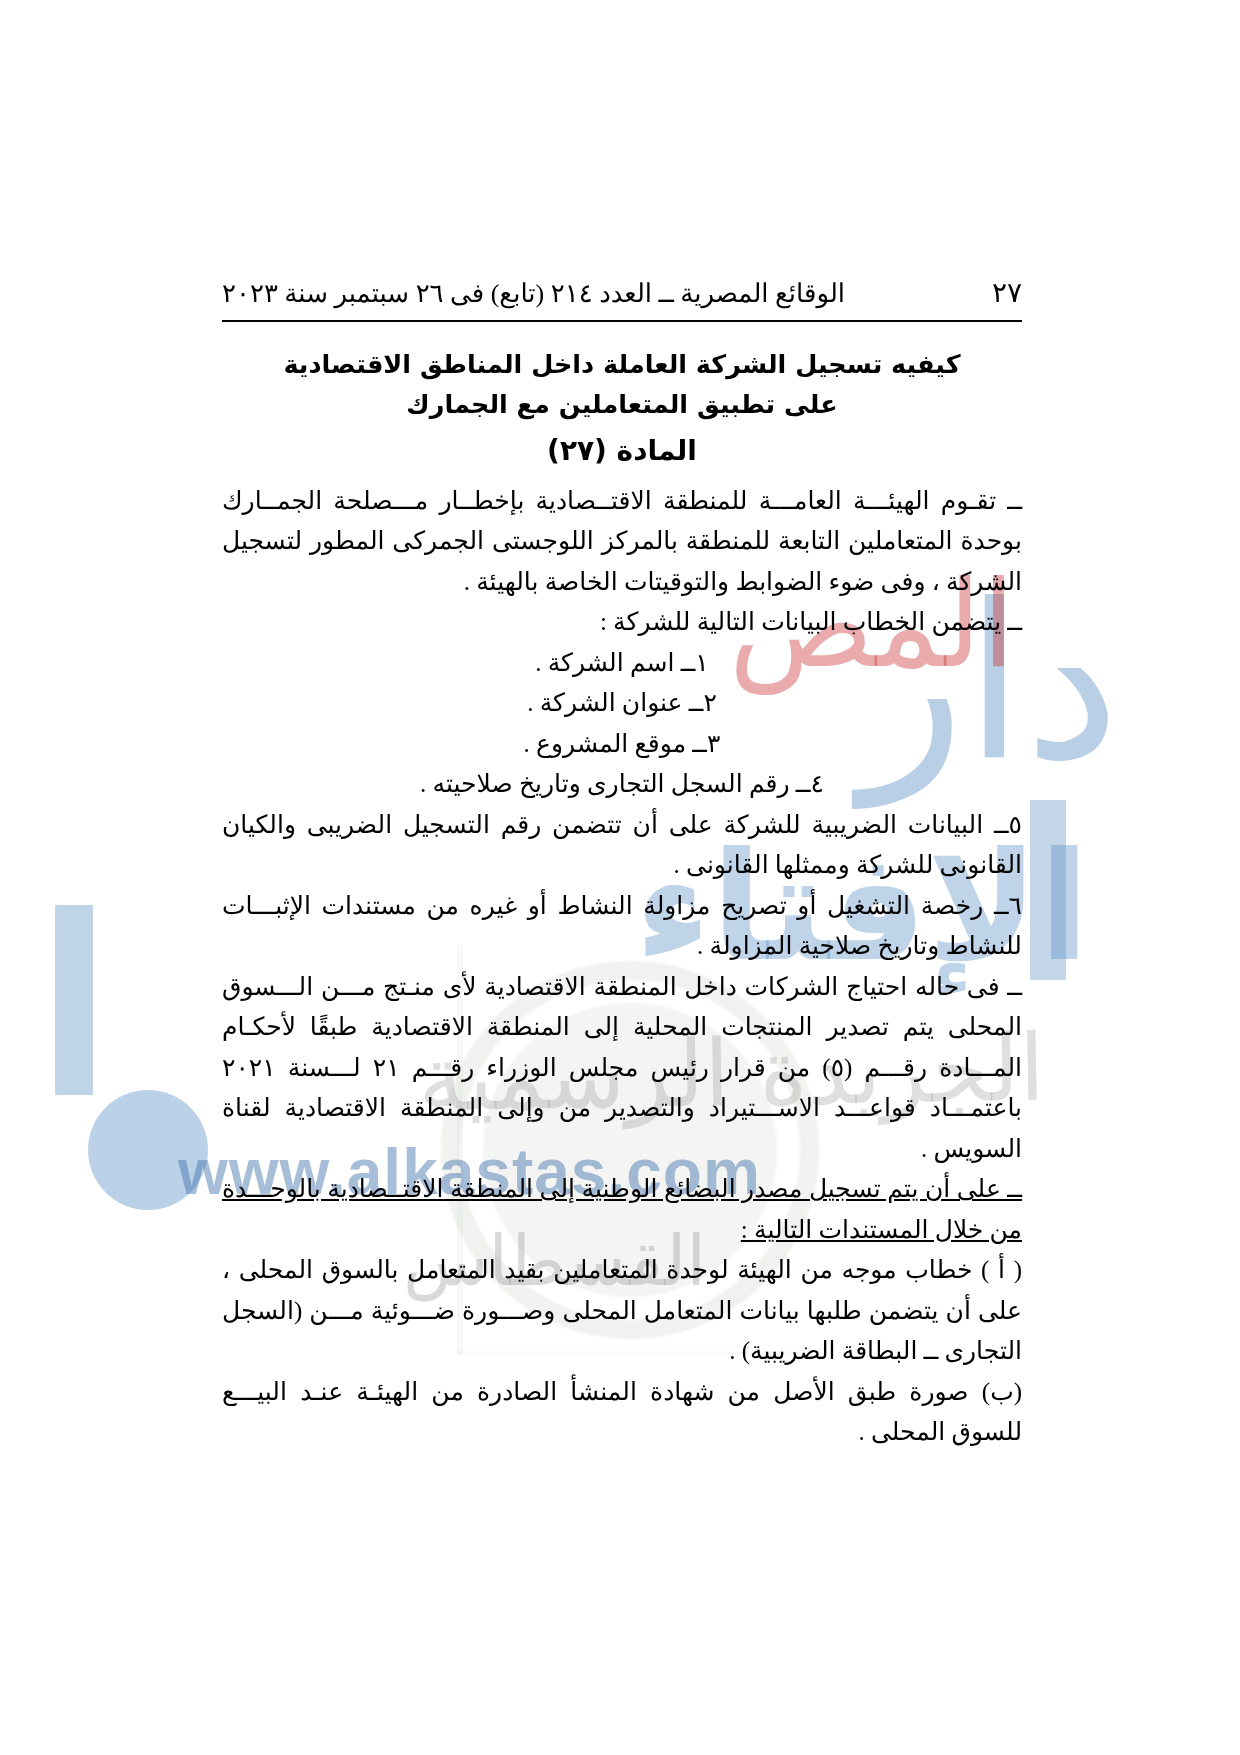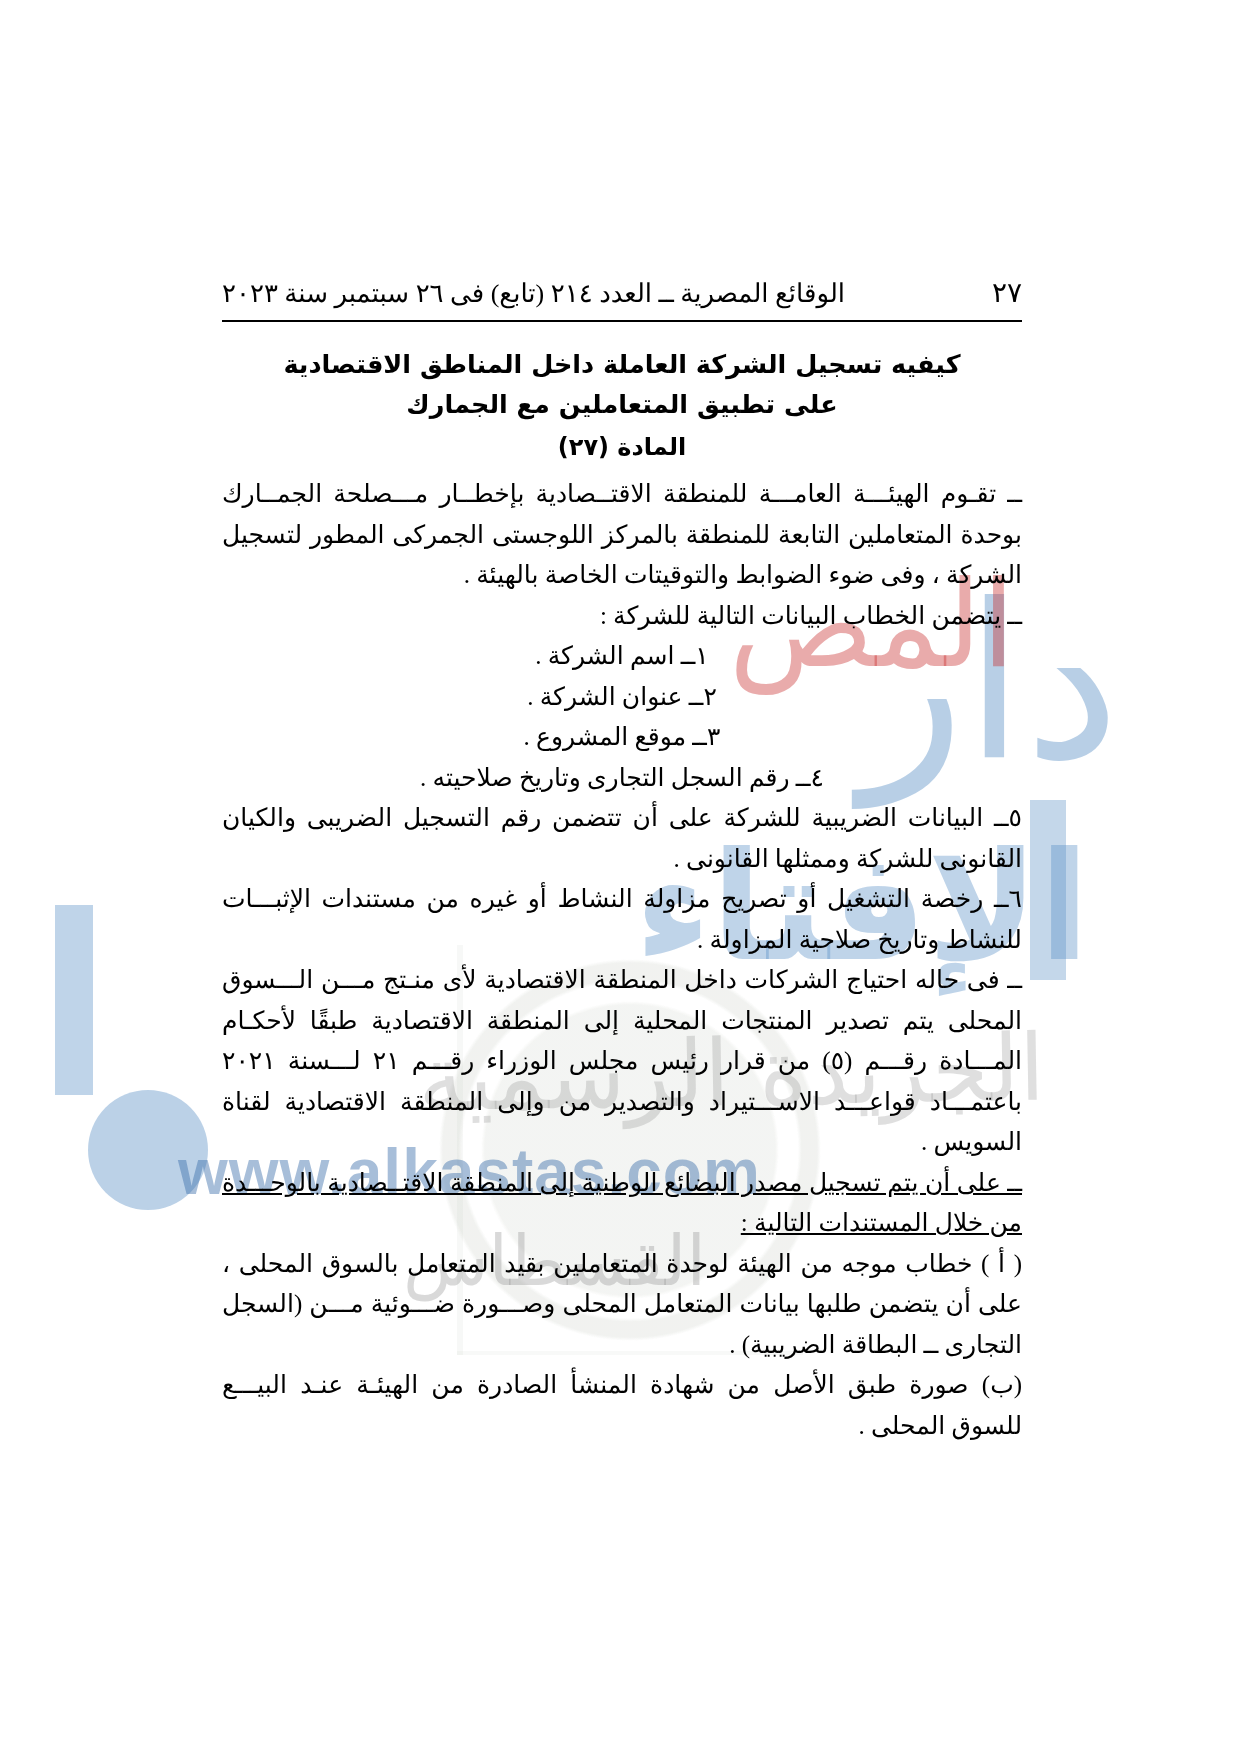--- a/index.html
+++ b/index.html
@@ -169,21 +169,21 @@
     font-family: "DejaVu Sans", sans-serif;
     font-weight: bold;
     font-size: 25.5px;
     text-align: center;
     line-height: 1.5;
     margin: 0 0 2px 0;
   }
   .article-no {
     font-family: "DejaVu Sans", sans-serif;
     font-weight: bold;
-    font-size: 24px;
+    font-size: 28px;
     text-align: center;
     margin: 4px 0 8px 0;
   }
   p.para {
     margin: 0;
     text-align: justify;
     text-justify: inter-word;
   }
   .list-item {
     margin: 0;

